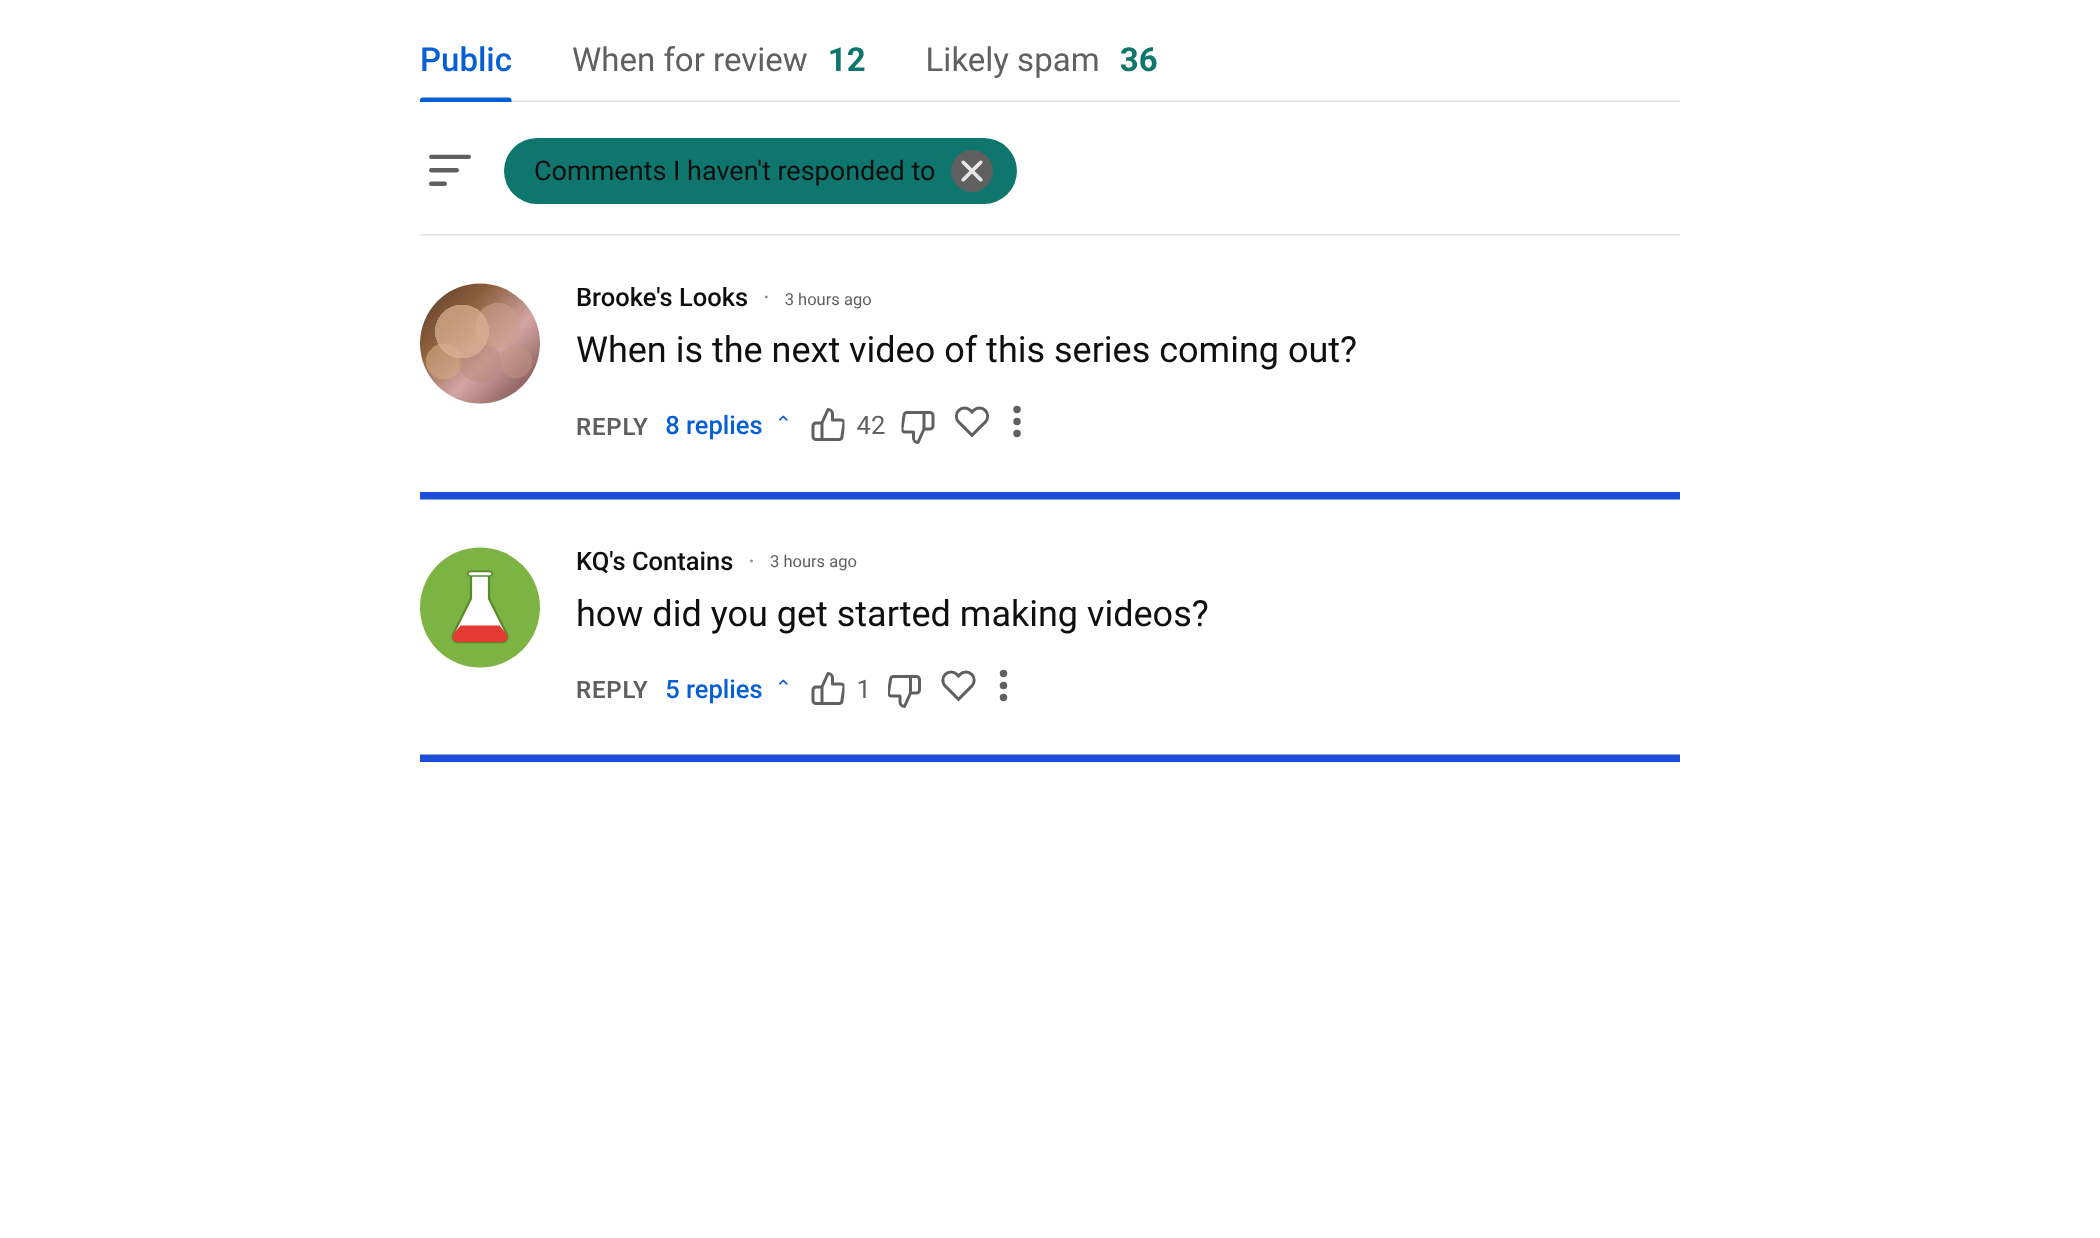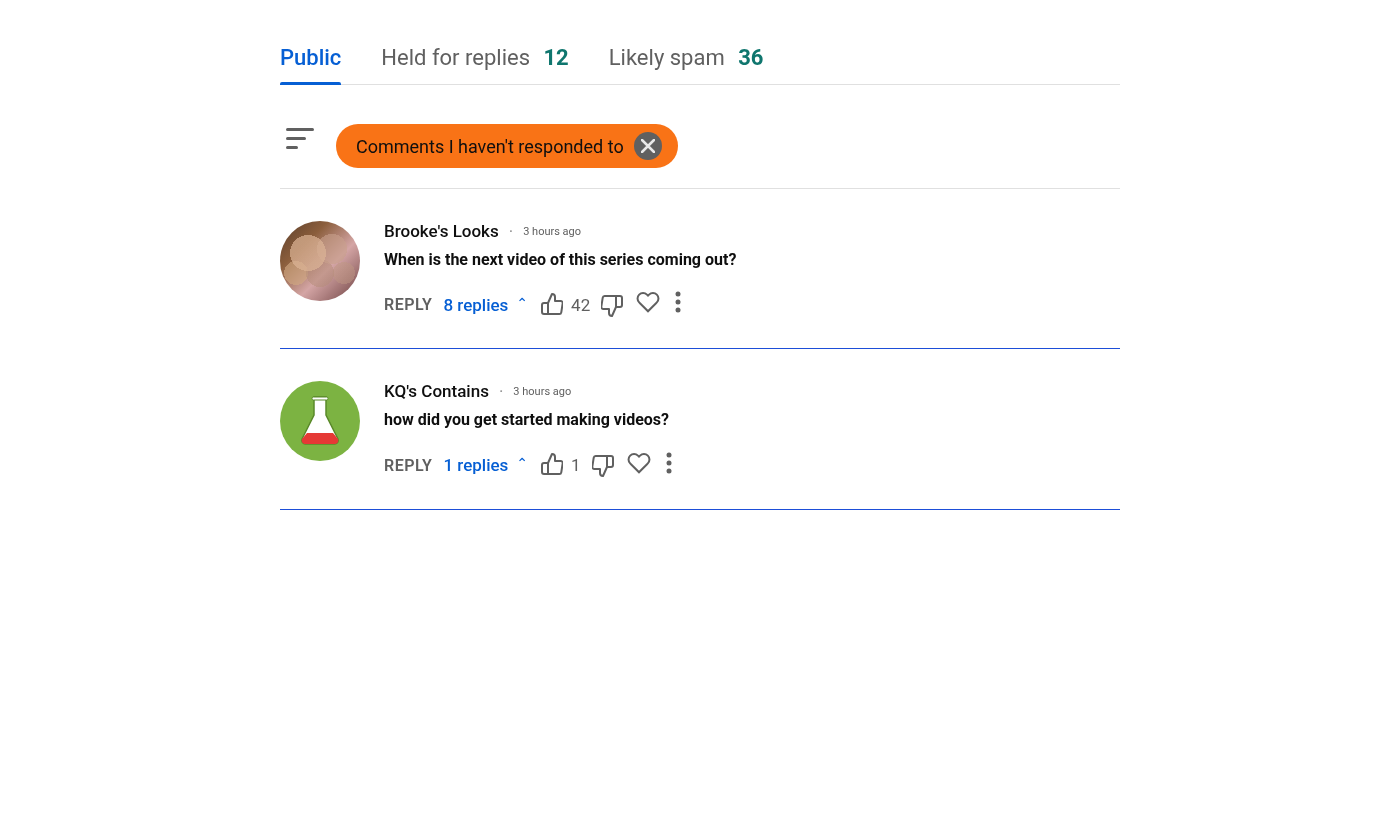--- a/index.html
+++ b/index.html
@@ -7,21 +7,21 @@
       background: #fff;
       font-family: 'Roboto', Arial, sans-serif;
       color: #0f0f0f;
       width: 1400px;
       min-height: 825px;
     }
 
     .container {
       max-width: 1000px;
       margin: 0 auto;
-      padding: 17px 80px;
+      padding: 0 80px;
     }
 
     
     .tabs {
       display: flex;
       align-items: flex-end;
       gap: 40px;
       padding: 28px 0 0 0;
       border-bottom: 1px solid #e0e0e0;
       position: relative;
@@ -76,27 +76,26 @@
       height: 40px;
       border-radius: 50%;
       background: transparent;
       border: none;
     }
 
     .filter-chip {
       display: flex;
       align-items: center;
       gap: 10px;
-      background: #f97316;
+      background: #0f766e;
       border-radius: 24px;
       padding: 8px 16px 8px 20px;
       font-size: 18px;
       color: #0f0f0f;
       cursor: default;
-      margin-top: 15px;
     }
 
     .chip-close {
       width: 28px;
       height: 28px;
       background: #606060;
       border-radius: 50%;
       display: flex;
       align-items: center;
       justify-content: center;
@@ -110,21 +109,21 @@
 
     
     .comments-list {
       border-top: 1px solid #e0e0e0;
     }
 
     .comment-item {
       display: flex;
       gap: 24px;
       padding: 32px 0 28px 0;
-      border-bottom: 1px solid #1d4ed8;
+      border-bottom: 5px solid #1d4ed8;
     }
 
     .avatar {
       width: 80px;
       height: 80px;
       border-radius: 50%;
       flex-shrink: 0;
       overflow: hidden;
       display: flex;
       align-items: center;
@@ -184,25 +183,24 @@
       color: #909090;
       font-size: 17px;
     }
 
     .comment-time {
       font-size: 11px;
       color: #606060;
     }
 
     .comment-text {
-      font-size: 16px;
+      font-size: 24px;
       color: #0f0f0f;
       line-height: 1.4;
       margin-bottom: 18px;
-      font-weight: bold;
     }
 
     .comment-actions {
       display: flex;
       align-items: center;
       gap: 11px;
     }
 
     .action-reply {
       font-size: 16px;
@@ -260,21 +258,21 @@
 </head>
 <body>
 
 <div class="container">
 
   <div class="tabs">
     <div class="tab active">
       <span>Public</span>
     </div>
     <div class="tab">
-      <span>Held for replies</span>
+      <span>When for review</span>
       <span class="badge">12</span>
     </div>
     <div class="tab">
       <span>Likely spam</span>
       <span class="badge">36</span>
     </div>
   </div>
 
   <div class="filter-bar">
     <button class="filter-icon-btn">
@@ -354,21 +352,21 @@
       <div class="comment-content">
         <div class="comment-meta">
           <span class="comment-author">KQ's Contains</span>
           <span class="comment-dot">·</span>
           <span class="comment-time">3 hours ago</span>
         </div>
         <div class="comment-text">how did you get started making videos?</div>
         <div class="comment-actions">
           <span class="action-reply">REPLY</span>
           <div class="action-replies">
-            <span>1 replies</span>
+            <span>5 replies</span>
             <span class="chevron-up">⌃</span>
           </div>
           <div class="action-like">
             <svg width="24" height="24" viewBox="0 0 24 24" fill="none" xmlns="http://www.w3.org/2000/svg">
               <path d="M9 21H5a2 2 0 0 1-2-2v-7a2 2 0 0 1 2-2h4M16 7V4a3 3 0 0 0-3-3l-4 9v11h11.28a2 2 0 0 0 2-1.7l1.38-9a2 2 0 0 0-2-2.3H16z" stroke="#606060" stroke-width="2" stroke-linejoin="round" fill="none"></path>
             </svg>
             <span>1</span>
           </div>
           <div class="action-dislike">
             <svg width="24" height="24" viewBox="0 0 24 24" fill="none" xmlns="http://www.w3.org/2000/svg">

